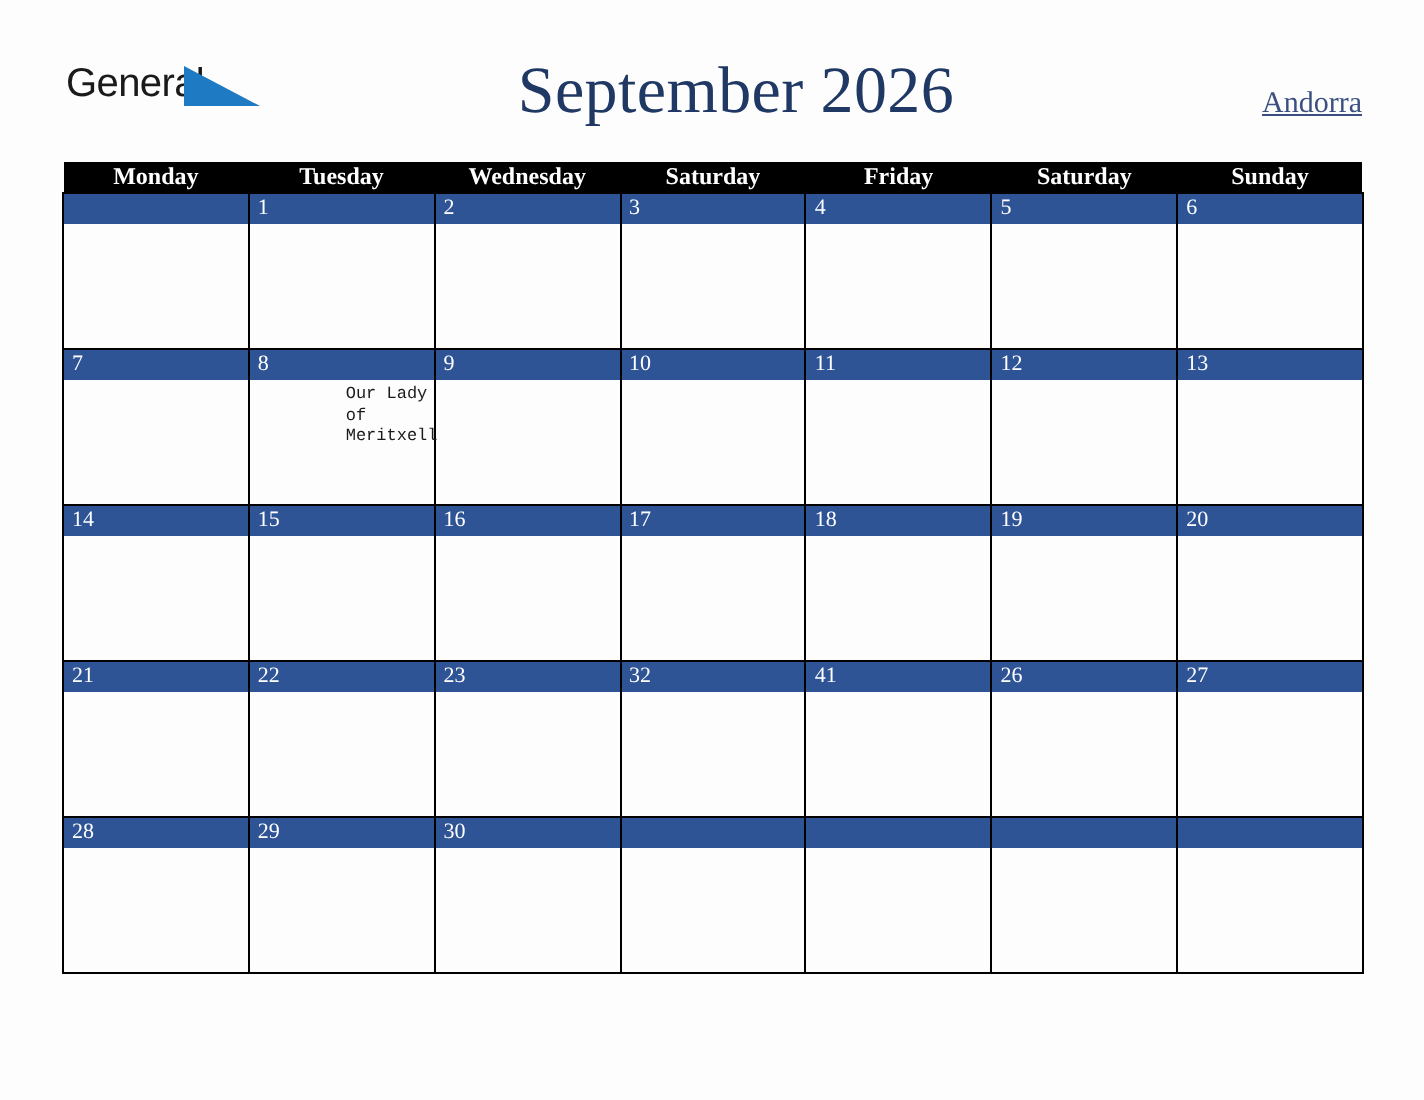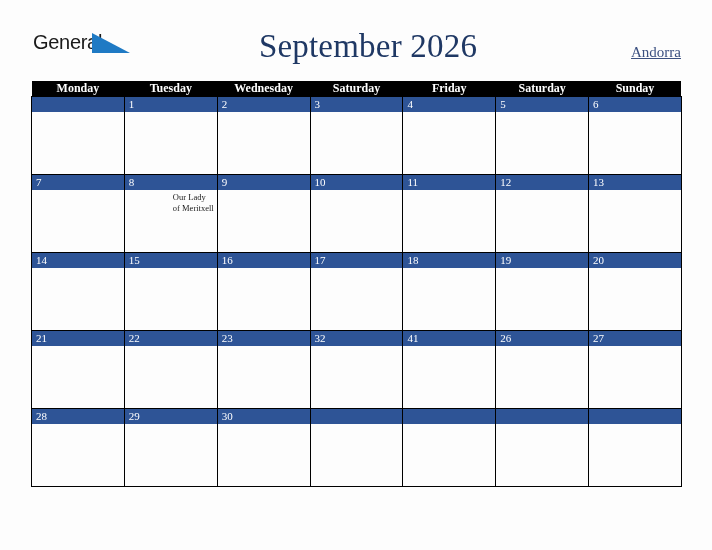--- a/index.html
+++ b/index.html
@@ -128,21 +128,21 @@
     background: #fdfdfd;
     height: 60px;
     padding: 2px 3px 0 4px;
     vertical-align: top;
     border-left: 1px solid #000;
     border-right: 1px solid #000;
     border-top: none;
     border-bottom: 1px solid #000;
   }
   .evt {
-    font-family: Liberation Serif, serif;
+    font-family: Liberation Mono, monospace;
     font-size: 8.5px;
     color: #1a1a1a;
     line-height: 10.5px;
     display: block;
     padding-left: 44px;
   }
 </style>
 </head>
 <body>
 

